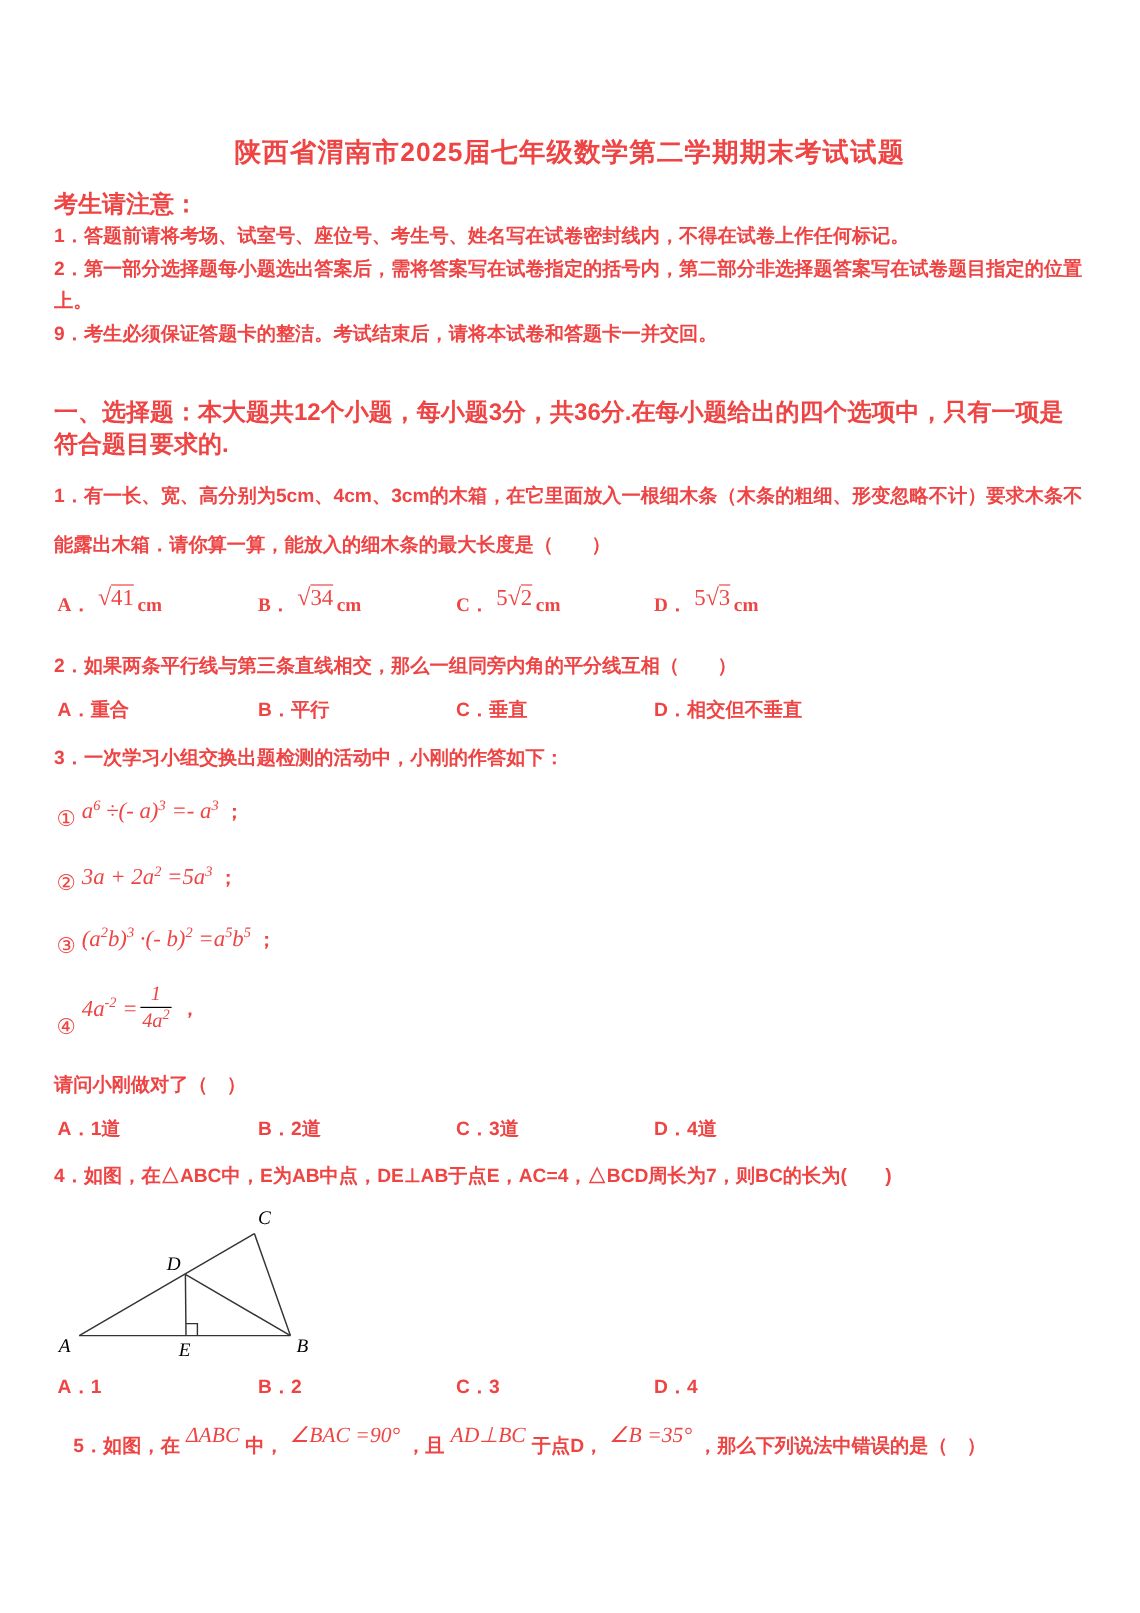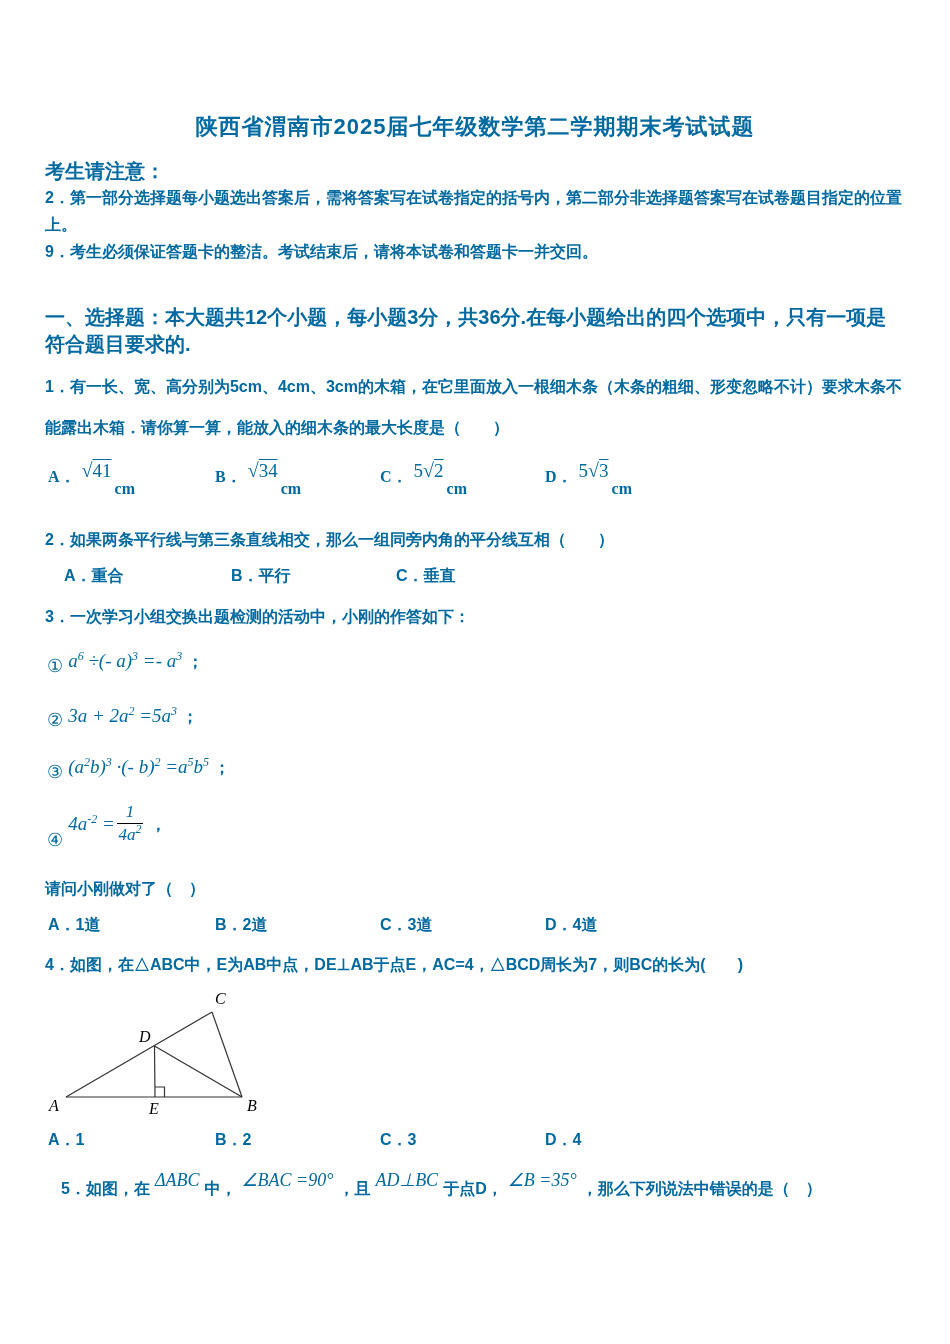--- a/index.html
+++ b/index.html
@@ -1,48 +1,48 @@
 <!DOCTYPE html>
 <html><head>
 <meta charset="utf-8">
 <style>
   html,body{margin:0;padding:0;background:#fff;}
-  .page{position:relative;width:950px;height:1344px;background:#ffffff;color:#0369a1;
+  .page{position:relative;width:950px;height:1344px;background:#ffffff;color:#ef4444;
         font-family:"Liberation Sans",sans-serif;overflow:hidden;}
   .content{padding:112px 45px 0 45px;}
 
   .title{text-align:center;font-size:22px;font-weight:bold;letter-spacing:1px;margin:0 0 16px 0;}
 
   .notice-heading{font-size:20px;font-weight:bold;line-height:26px;}
   .notice-item{font-size:16px;font-weight:bold;line-height:27px;}
 
   .section-heading{font-size:20px;font-weight:bold;line-height:27px;margin-top:39px;}
 
   .stem{font-size:16px;font-weight:bold;line-height:27px;}
   .q1-stem{margin-top:8px;line-height:41px;}
-  .q2-stem{margin-top:28px;}
+  .q2-stem{margin-top:17px;}
   .q3-stem{margin-top:16px;}
   .q4-stem{margin-top:15px;}
 
   .opts{display:grid;grid-template-columns:167px 165px 165px 1fr;padding-left:3px;
         font-size:16px;font-weight:bold;align-items:center;}
   .opts-q1{margin-top:6px;height:44px;}
-  .opts-q2{margin-top:13px;margin-left:16px;}
+  .opts-q2{margin-top:13px;}
   .opts-q3{margin-top:13px;}
   .opts-q4{margin-top:6px;}
   .opt{white-space:nowrap;}
   .opt-letter{font-family:"Liberation Serif",serif;font-weight:bold;}
 
   .sqrt-expr{font-family:"Liberation Serif",serif;font-weight:normal;font-size:19px;
              position:relative;top:-5px;margin-left:6px;}
   .coef{font-style:normal;}
   .root-sign{font-size:20px;}
   .radicand{text-decoration:overline;}
   .opt-unit{font-family:"Liberation Serif",serif;font-weight:bold;font-size:16px;margin-left:3px;
-            position:relative;top:12px;}
+            position:relative;top:0;}
 
   .eq-row{display:flex;align-items:flex-end;padding-left:2px;}
   .eq-1{margin-top:18px;}
   .eq-2{margin-top:29px;}
   .eq-3{margin-top:26px;}
   .eq-4{margin-top:24px;}
   .eq-bullet{font-size:18px;line-height:1;margin-right:5px;transform:translateY(1px);}
   .eq-math{font-family:"Liberation Serif",serif;font-style:italic;font-size:19px;line-height:1.35;}
   .eq-math sup{font-size:12px;line-height:0;}
   .eq-punct{font-style:normal;font-weight:bold;margin-left:5px;font-size:16px;}
@@ -63,20 +63,21 @@
 </head>
 <body>
 
 <div class="page">
   <div class="content">
 
     <div class="title">陕西省渭南市2025届七年级数学第二学期期末考试试题</div>
 
     <div>
       <div class="notice-heading">考生请注意：</div>
+      <div class="notice-item">1．答题前请将考场、试室号、座位号、考生号、姓名写在试卷密封线内，不得在试卷上作任何标记。</div>
       <div class="notice-item">2．第一部分选择题每小题选出答案后，需将答案写在试卷指定的括号内，第二部分非选择题答案写在试卷题目指定的位置上。</div>
       <div class="notice-item">9．考生必须保证答题卡的整洁。考试结束后，请将本试卷和答题卡一并交回。</div>
     </div>
 
     <div class="section-heading">一、选择题：本大题共12个小题，每小题3分，共36分.在每小题给出的四个选项中，只有一项是符合题目要求的.</div>
 
     <div>
       <div class="stem q1-stem">1．有一长、宽、高分别为5cm、4cm、3cm的木箱，在它里面放入一根细木条（木条的粗细、形变忽略不计）要求木条不能露出木箱．请你算一算，能放入的细木条的最大长度是（　　）</div>
       <div class="opts opts-q1">
         <div class="opt"><span class="opt-letter">A．</span><span class="sqrt-expr"><span class="coef"></span><span class="root-sign">√</span><span class="radicand">41</span></span><span class="opt-unit">cm</span></div>
@@ -85,20 +86,21 @@
         <div class="opt"><span class="opt-letter">D．</span><span class="sqrt-expr"><span class="coef">5</span><span class="root-sign">√</span><span class="radicand">3</span></span><span class="opt-unit">cm</span></div>
       </div>
     </div>
 
     <div>
       <div class="stem q2-stem">2．如果两条平行线与第三条直线相交，那么一组同旁内角的平分线互相（　　）</div>
       <div class="opts opts-q2">
         <div class="opt">A．重合</div>
         <div class="opt">B．平行</div>
         <div class="opt">C．垂直</div>
+        <div class="opt">D．相交但不垂直</div>
       </div>
     </div>
 
     <div>
       <div class="stem q3-stem">3．一次学习小组交换出题检测的活动中，小刚的作答如下：</div>
 
       <div class="eq-row eq-1">
         <span class="eq-bullet">①</span>
         <span class="eq-math"><span>a</span><sup>6</sup><span> ÷(- a)</span><sup>3</sup><span> =- a</span><sup>3</sup><span class="eq-punct">；</span></span>
       </div>

